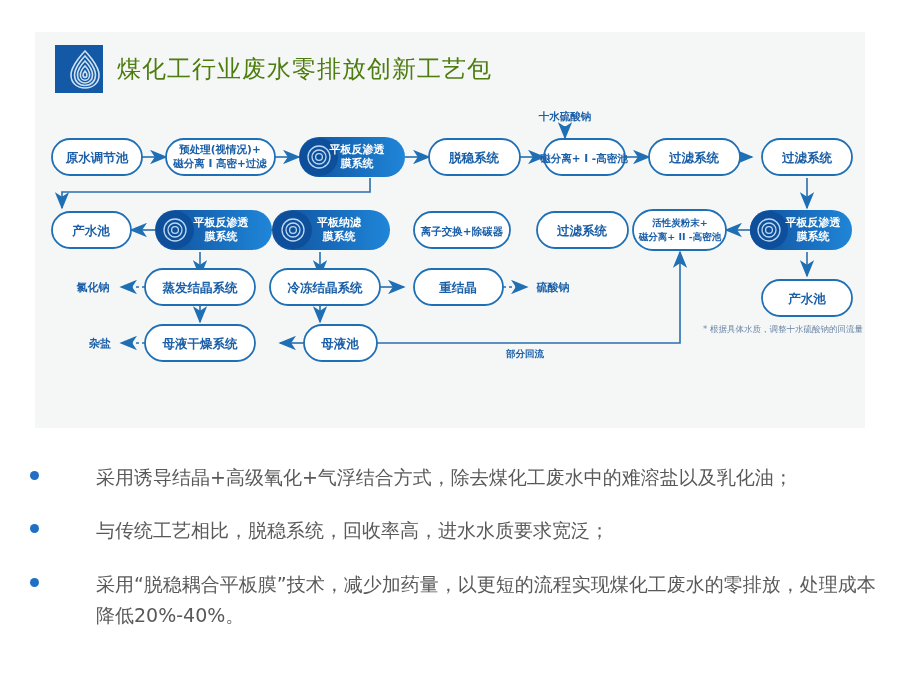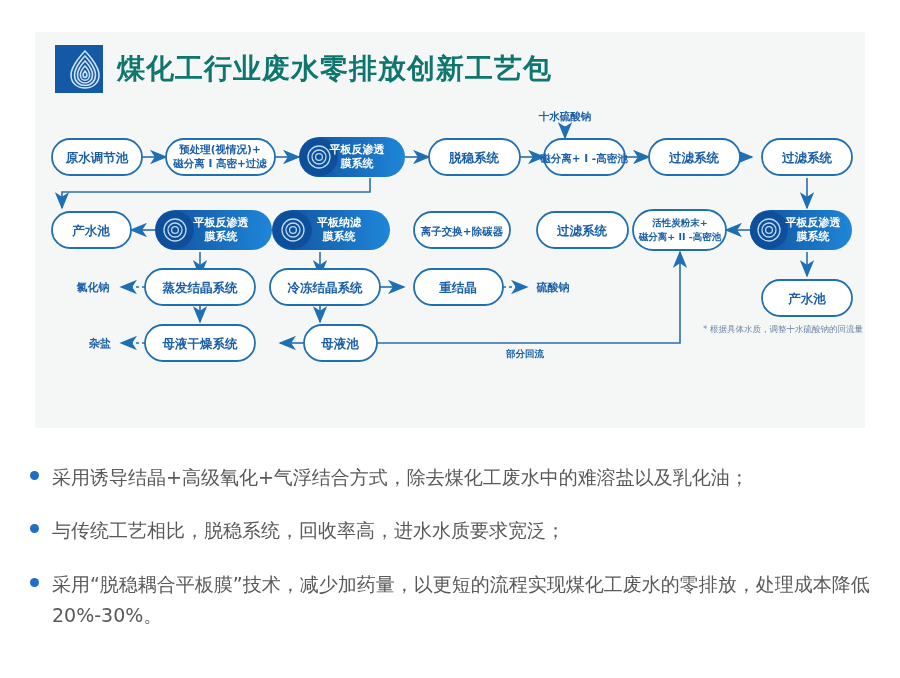--- a/index.html
+++ b/index.html
@@ -11,35 +11,36 @@
   
   #card{
     position:absolute;left:35px;top:32px;width:830px;height:396px;
     background:#f5f6f6;
   }
   
   #header{position:absolute;left:55px;top:45px;display:flex;align-items:center;gap:14px;}
   #logo{width:48px;height:48px;position:relative;overflow:hidden;}
   #logo svg{display:block;}
   #title{
-    font-size:28px;font-weight:bold;color:#0f766e;letter-spacing:1px;
+    font-size:24px;font-weight:normal;color:#4d7c0f;letter-spacing:1px;
     white-space:nowrap;
   }
   
   #diagram{position:absolute;left:35px;top:100px;}
   
   #bullets{position:absolute;left:30px;top:462px;width:860px;}
   .bullet{display:flex;align-items:flex-start;margin-bottom:22px;}
   .dot{
     width:9px;height:9px;border-radius:50%;background:#1f6fc4;
     margin-top:9px;margin-right:13px;flex:0 0 auto;
   }
   .btext{
     font-size:19px;line-height:1.65;color:#595959;
     font-family:"DejaVu Sans","Liberation Sans",sans-serif;
+    margin-left:44px;
   }
   
   .nd-text{font-family:"DejaVu Sans","Liberation Sans",sans-serif;font-weight:bold;}
 </style>
 </head>
 <body>
 
 <div id="card"></div>
 
 <div id="header">
@@ -276,15 +277,15 @@
   <div class="bullet">
     <div class="dot"></div>
     <div class="btext">采用诱导结晶+高级氧化+气浮结合方式，除去煤化工废水中的难溶盐以及乳化油；</div>
   </div>
   <div class="bullet">
     <div class="dot"></div>
     <div class="btext">与传统工艺相比，脱稳系统，回收率高，进水水质要求宽泛；</div>
   </div>
   <div class="bullet">
     <div class="dot"></div>
-    <div class="btext">采用“脱稳耦合平板膜”技术，减少加药量，以更短的流程实现煤化工废水的零排放，处理成本降低20%-30%。</div>
+    <div class="btext">采用“脱稳耦合平板膜”技术，减少加药量，以更短的流程实现煤化工废水的零排放，处理成本降低20%-40%。</div>
   </div>
 </div>
 
 </body></html>

